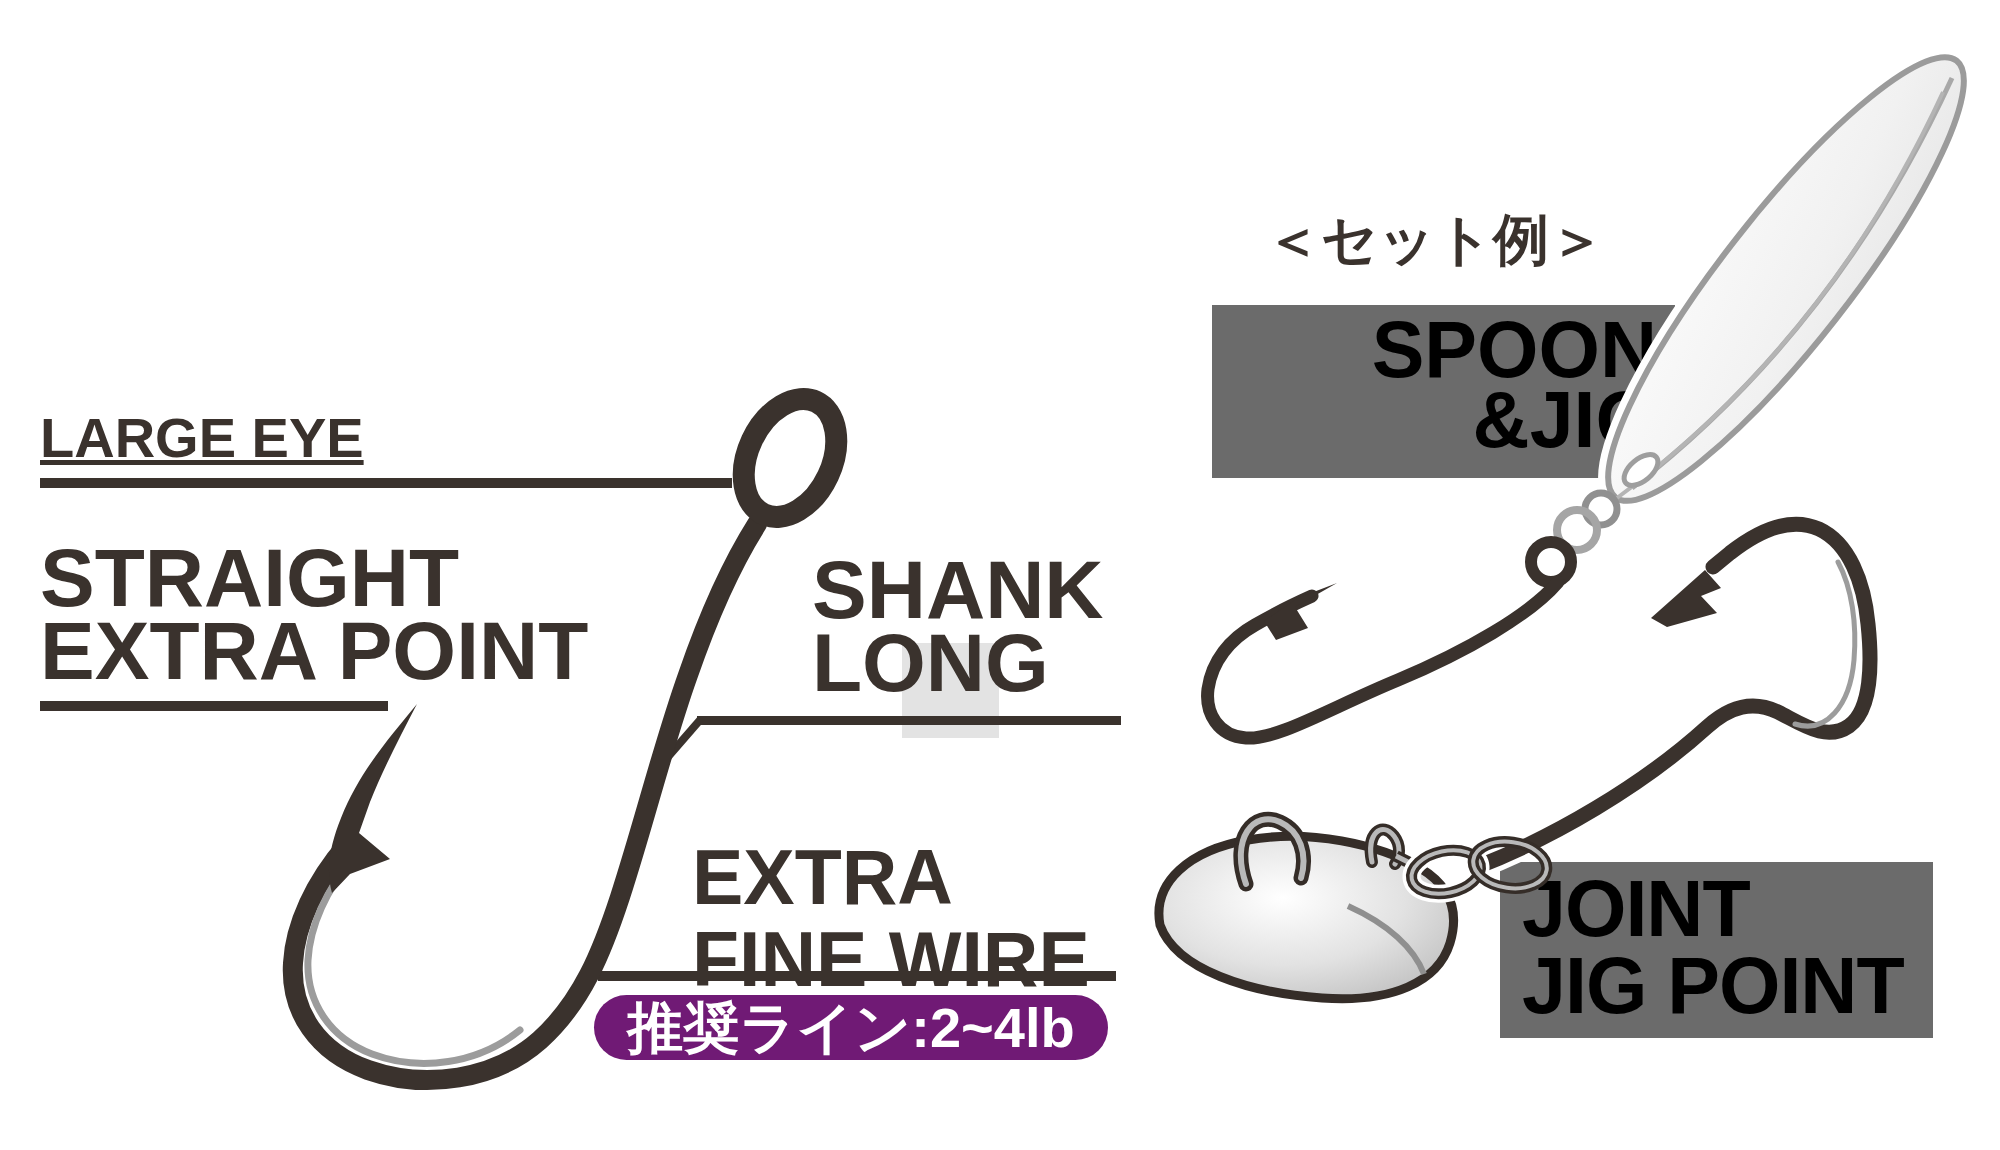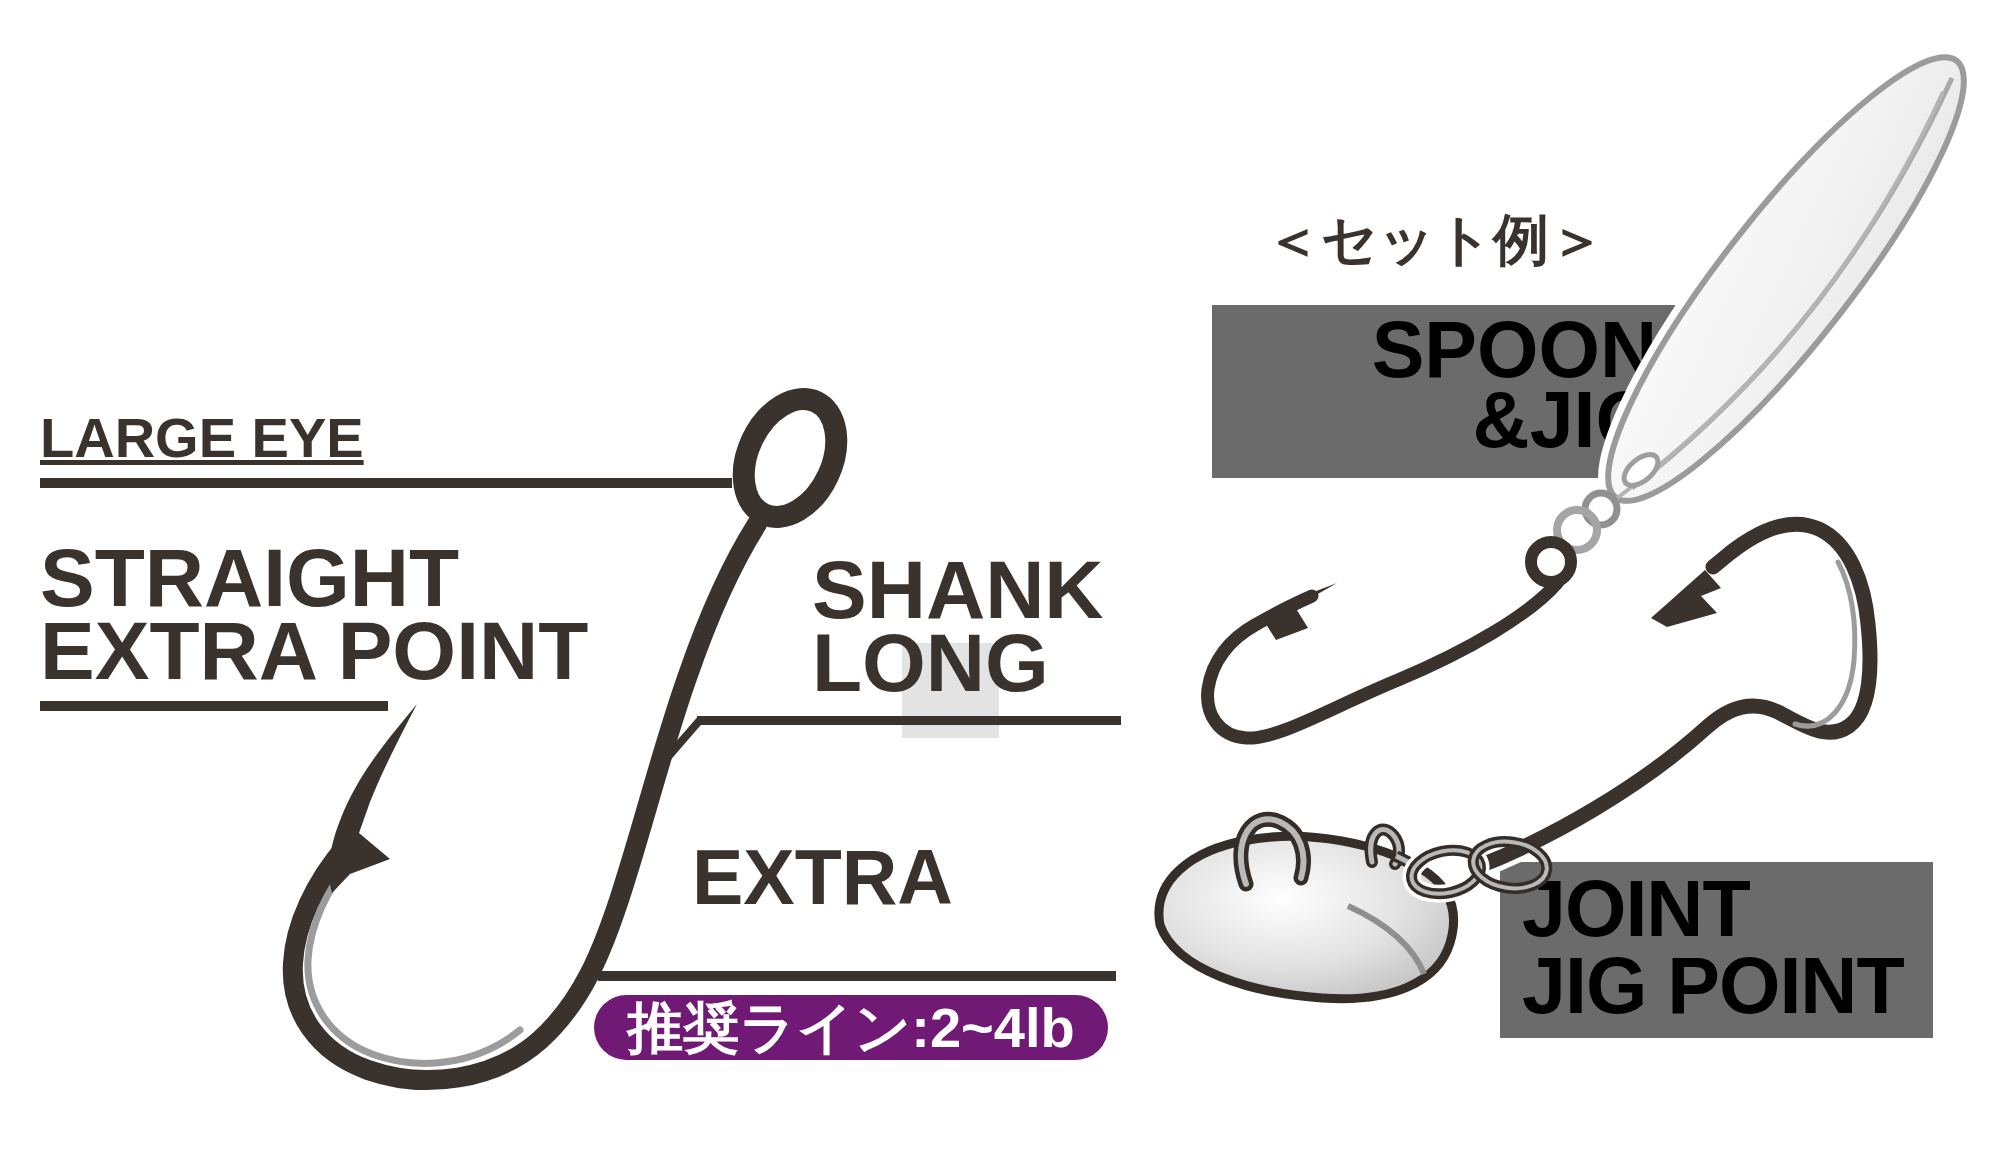--- a/index.html
+++ b/index.html
@@ -53,20 +53,21 @@
 
   <div class="abs sq-shank"></div>
   <div class="abs callout-text t-shank">
     <span class="line">SHANK</span>
     <span class="line">LONG</span>
   </div>
   <div class="rule u-shank"></div>
 
   <div class="abs callout-text t-wire">
     <span class="line">EXTRA</span>
+    <span class="line">FINE WIRE</span>
   </div>
   <div class="rule u-wire"></div>
 
   <div class="abs badge">
     <span>推奨ライン:2~4lb</span>
   </div>
 
   <div class="abs callout-text t-set">
     <span>＜セット例＞</span>
   </div>

